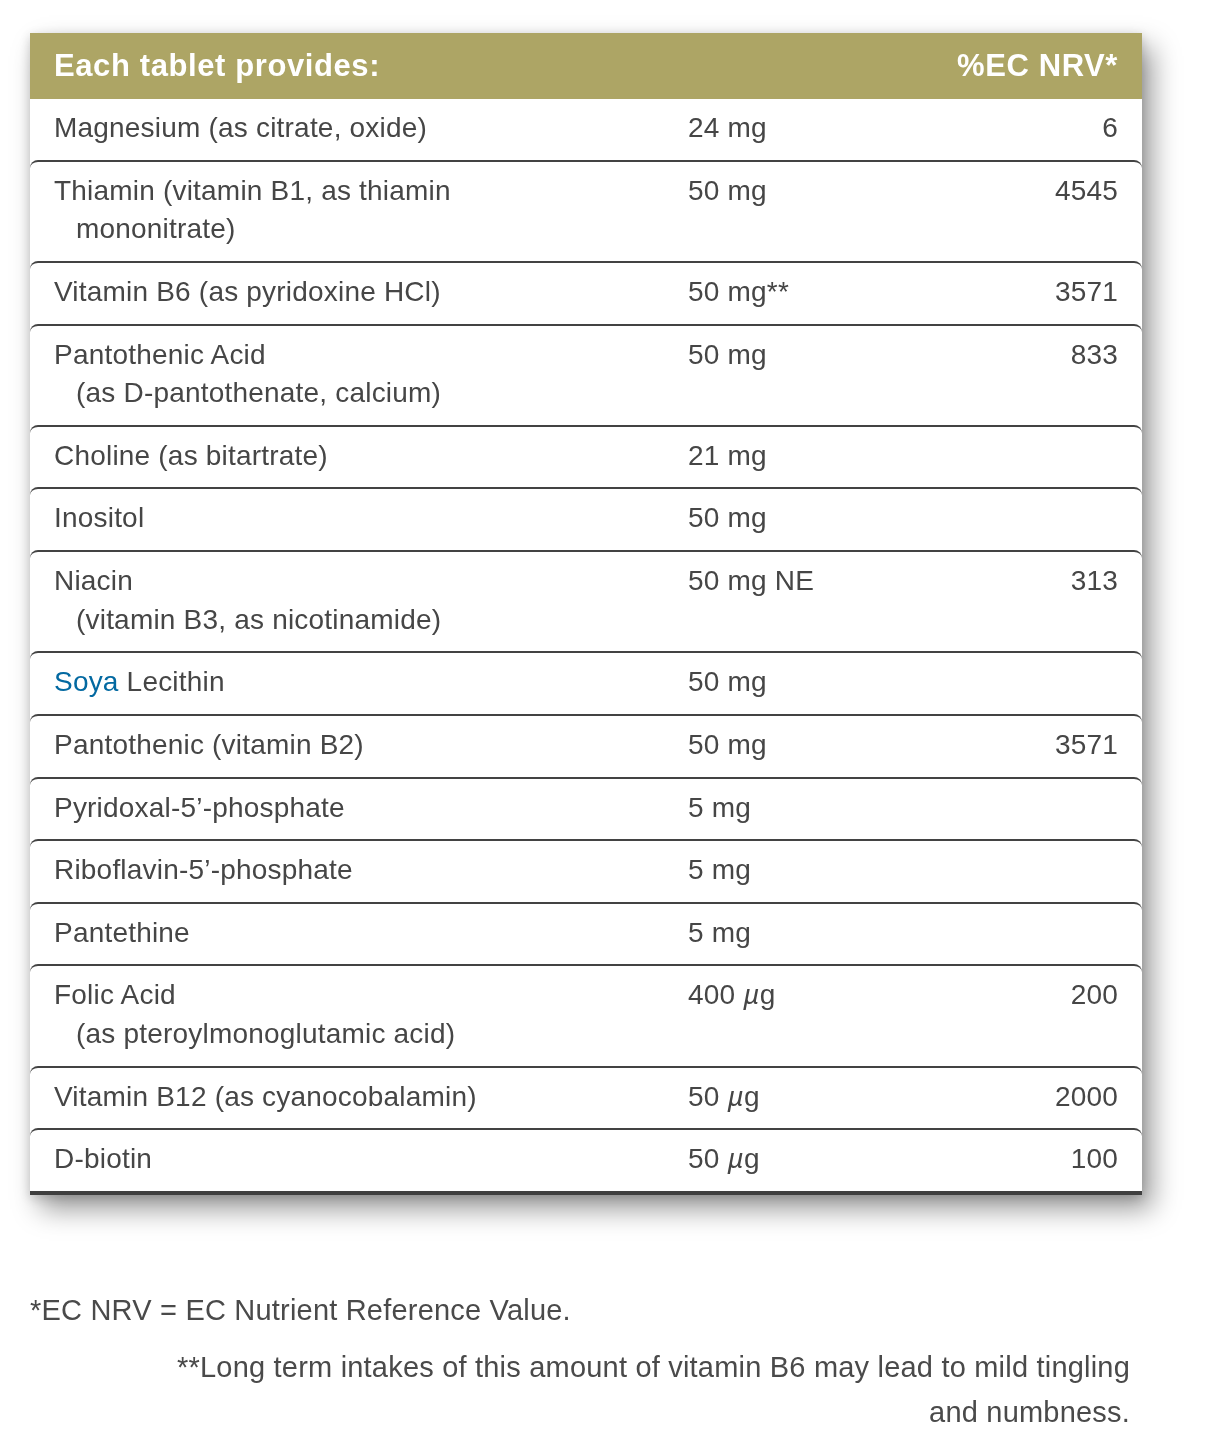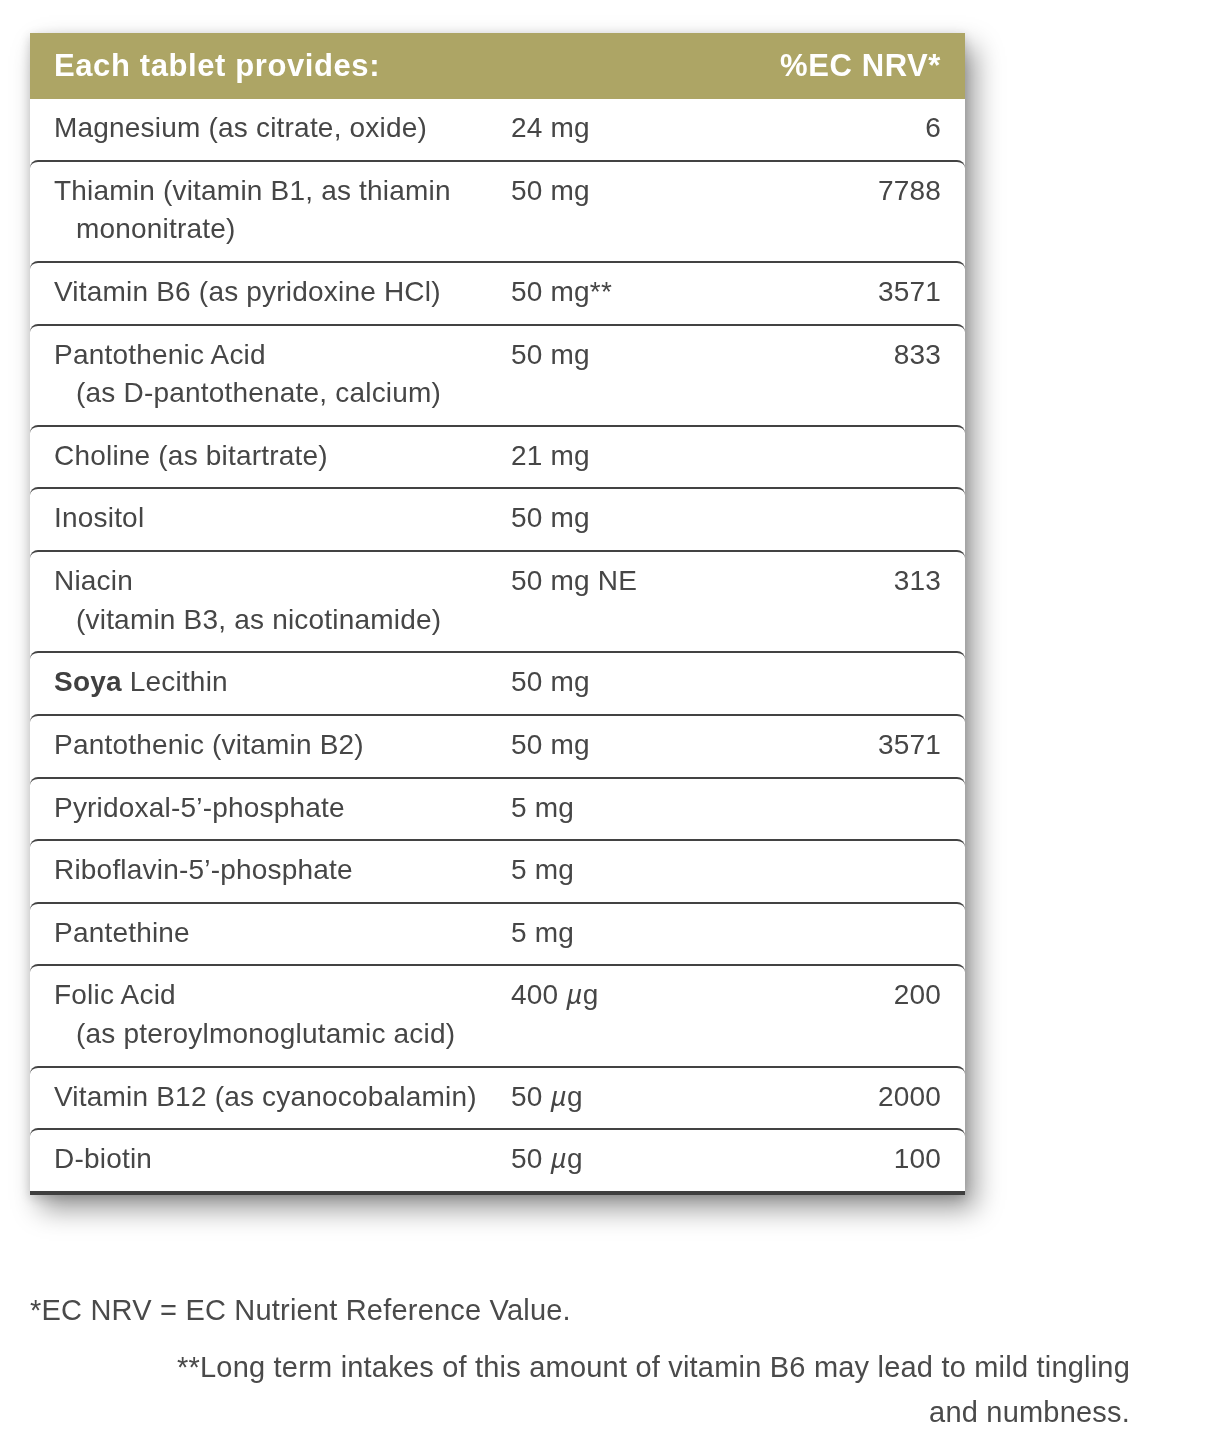--- a/index.html
+++ b/index.html
@@ -9,21 +9,21 @@
     width: 1214px;
     height: 1438px;
     font-family: "Liberation Sans", sans-serif;
     color: #464646;
     -webkit-font-smoothing: antialiased;
   }
   .panel {
     position: absolute;
     left: 30px;
     top: 33px;
-    width: 935px;
+    width: 1112px;
   }
   .table {
     background: #ffffff;
     box-shadow: 10px 14px 26px rgba(0,0,0,0.40), 0 3px 10px rgba(0,0,0,0.16);
     border-bottom: 4px solid #3f3f3f;
   }
   .thead {
     background: #ada565;
     height: 66px;
     display: flex;
@@ -40,21 +40,21 @@
     grid-template-columns: 1fr 285px 145px;
     padding: 10px 24px 12px 24px;
     font-size: 28px;
     line-height: 1.38;
     letter-spacing: 0.2px;
   }
   .row + .row {
     border-top: 2px solid #434343;
     border-radius: 8px;
   }
-  .cell.name b { font-weight: bold; color: #404040; }
+  .cell.name b { font-weight: normal; color: #0369a1; }
   .cell.name .line2 { padding-left: 22px; }
   .cell.nrv { text-align: right; }
   .mu { font-style: italic; }
   .footnotes {
     position: absolute;
     left: 30px;
     top: 1288px;
     width: 1100px;
     font-size: 29px;
     line-height: 1.55;
@@ -76,21 +76,21 @@
     </div>
     <div id="table-body">
         <div class="row">
           <div class="cell name">Magnesium (as citrate, oxide)</div>
           <div class="cell amount">24 mg</div>
           <div class="cell nrv">6</div>
         </div>
         <div class="row">
           <div class="cell name">Thiamin (vitamin B1, as thiamin<div class="line2">mononitrate)</div></div>
           <div class="cell amount">50 mg</div>
-          <div class="cell nrv">7788</div>
+          <div class="cell nrv">4545</div>
         </div>
         <div class="row">
           <div class="cell name">Vitamin B6 (as pyridoxine HCl)</div>
           <div class="cell amount">50 mg**</div>
           <div class="cell nrv">3571</div>
         </div>
         <div class="row">
           <div class="cell name">Pantothenic Acid<div class="line2">(as D-pantothenate, calcium)</div></div>
           <div class="cell amount">50 mg</div>
           <div class="cell nrv">833</div>

